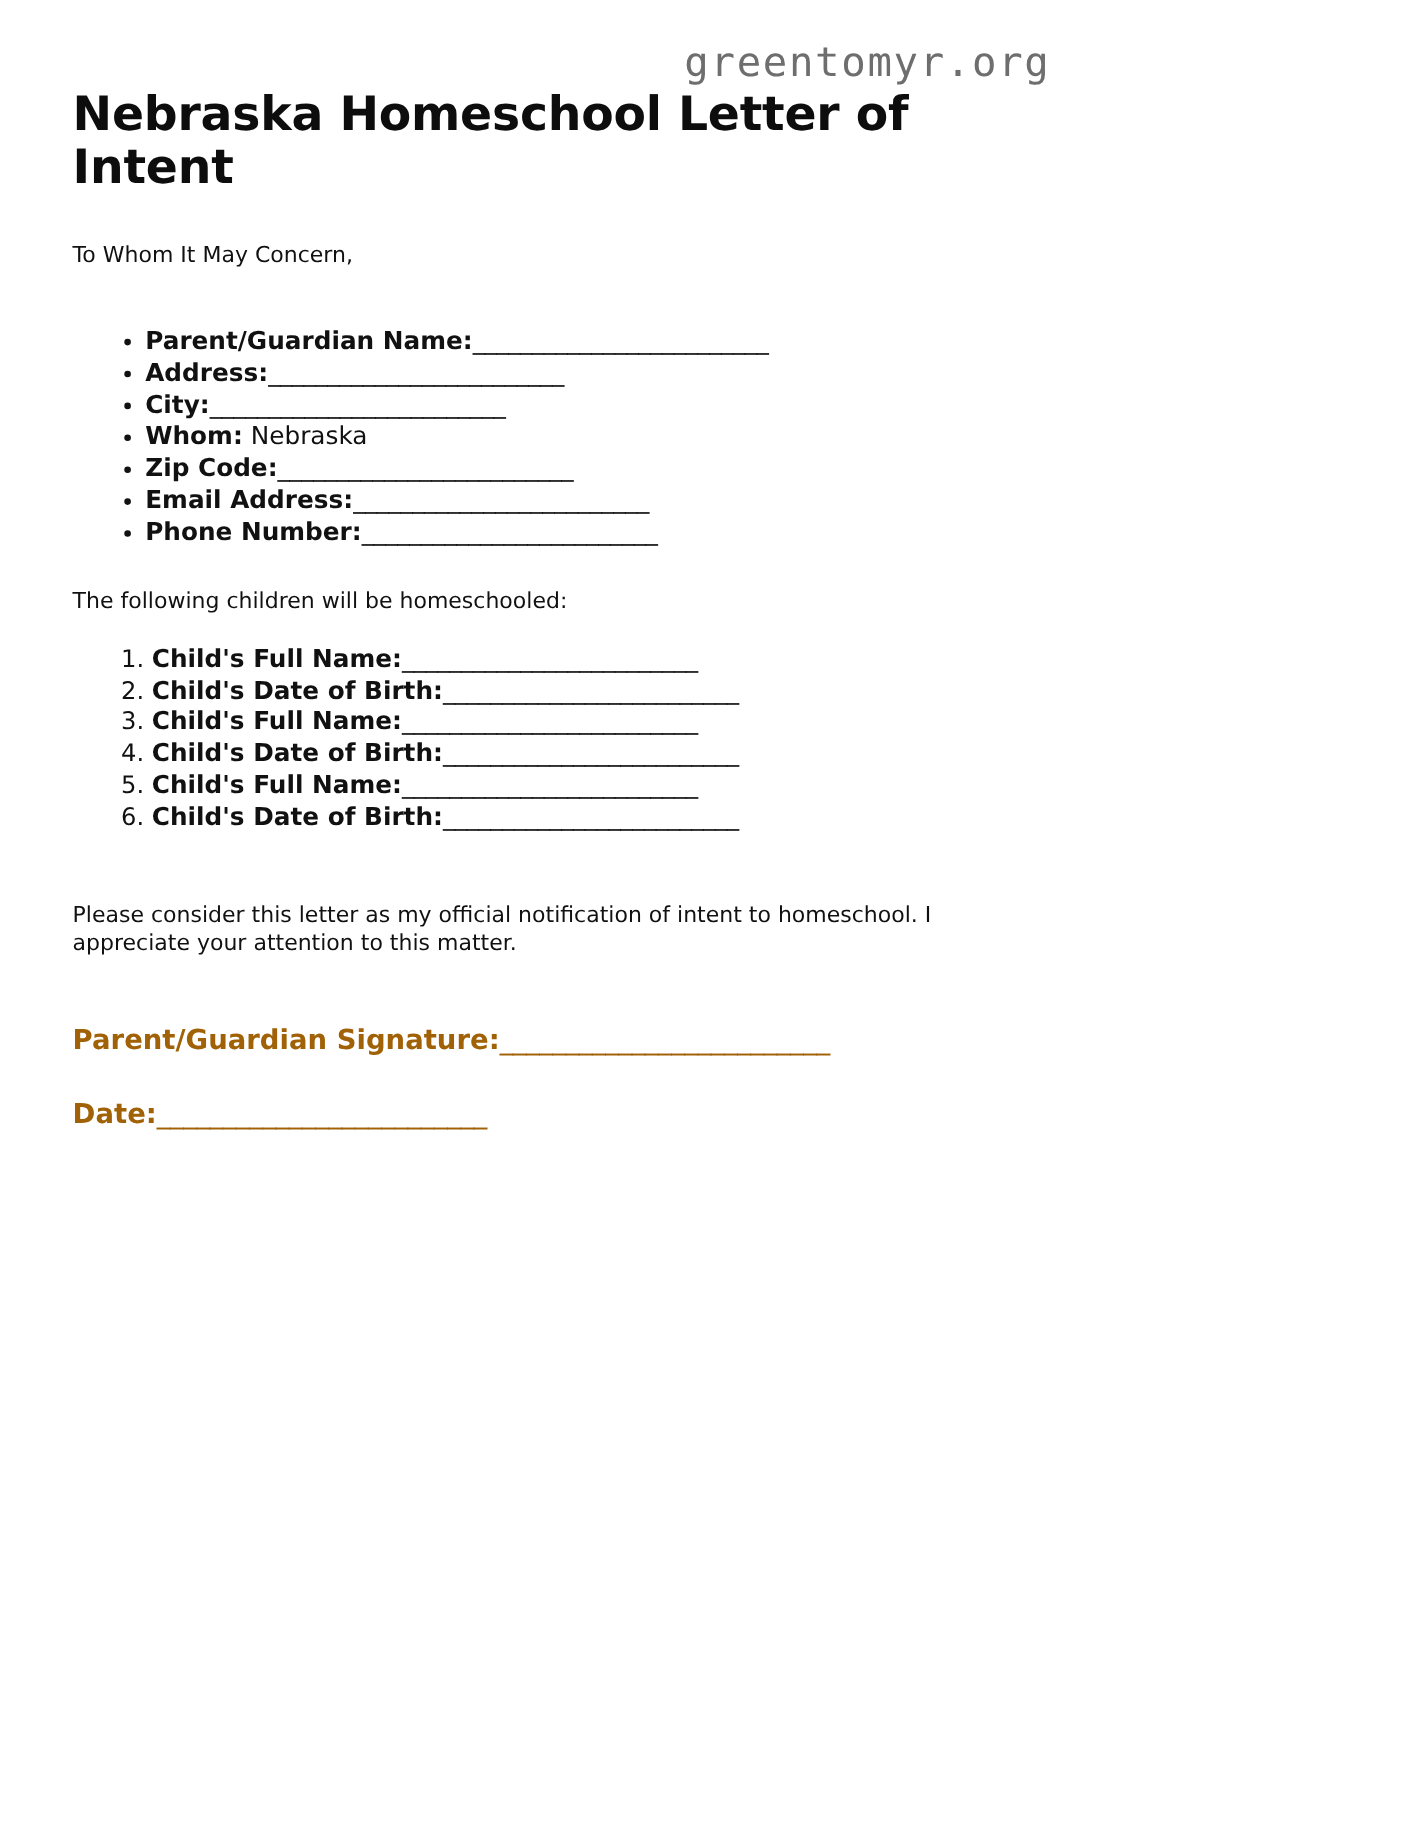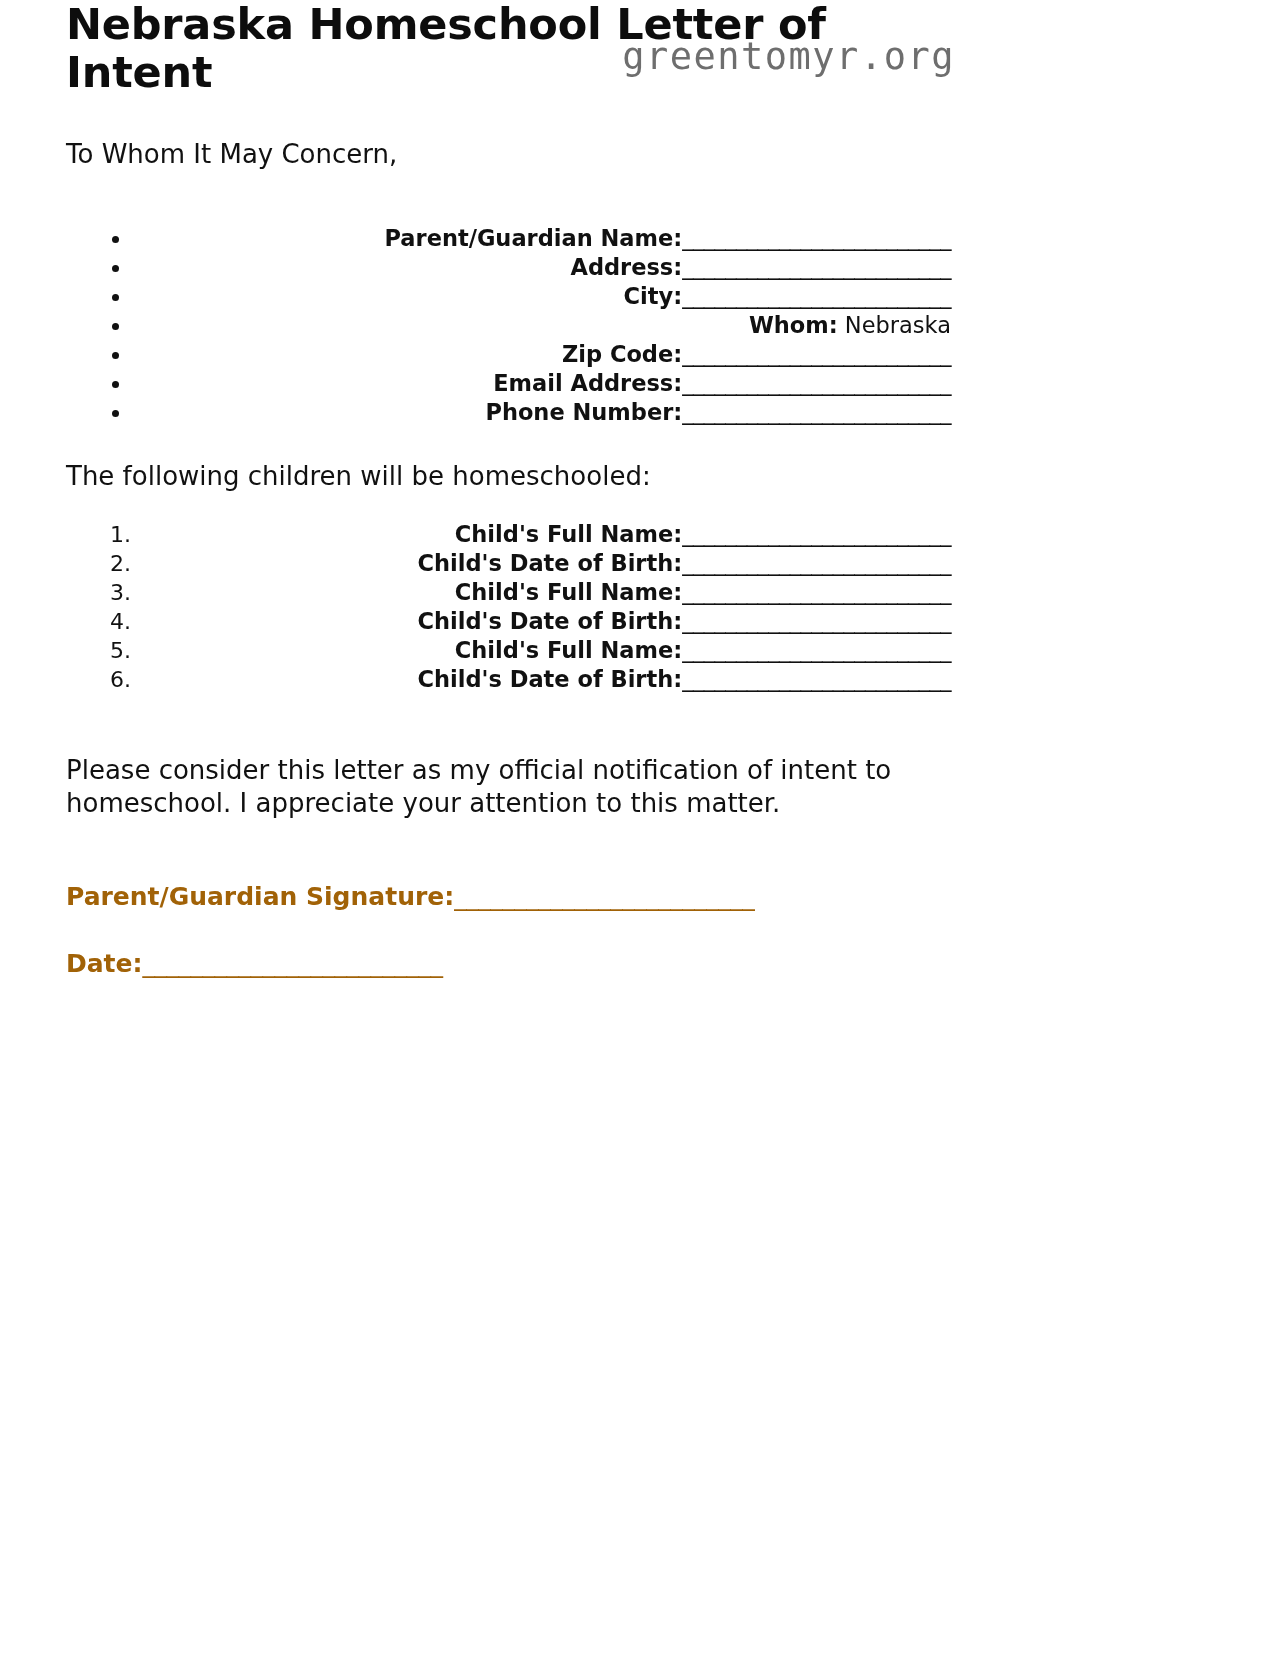--- a/index.html
+++ b/index.html
@@ -34,45 +34,45 @@
     font-size: 37px;
     letter-spacing: 1.5px;
     color: #6e6e6e;
     white-space: nowrap;
     line-height: 1;
   }
 
   
   .doc-title {
     margin: 0;
+    padding-top: 80px;
     font-size: 43px;
     font-weight: bold;
     letter-spacing: -0.2px;
     line-height: 1.12;
     color: #0d0d0d;
   }
 
   
   .para {
-    font-size: 26px;
+    font-size: 20px;
     line-height: 1.30;
     margin: 0;
     color: #111111;
   }
   .gap-lg { height: 42px; }
   .gap-md { height: 34px; }
   .gap-sm { height: 26px; }
 
   
   ul.fields, ol.children {
     margin: 0;
     padding: 0 0 0 66px;
     font-size: 22.5px;
     line-height: 1.285;
-    text-align: right;
   }
   ul.fields { list-style: disc; }
   ol.children { list-style: decimal; padding-left: 72px; }
   ul.fields li, ol.children li {
     margin: 0;
     padding: 0;
     color: #111111;
   }
   ul.fields li::marker { font-size: 22px; }
   ol.children li::marker { font-weight: normal; font-size: 22px; }

